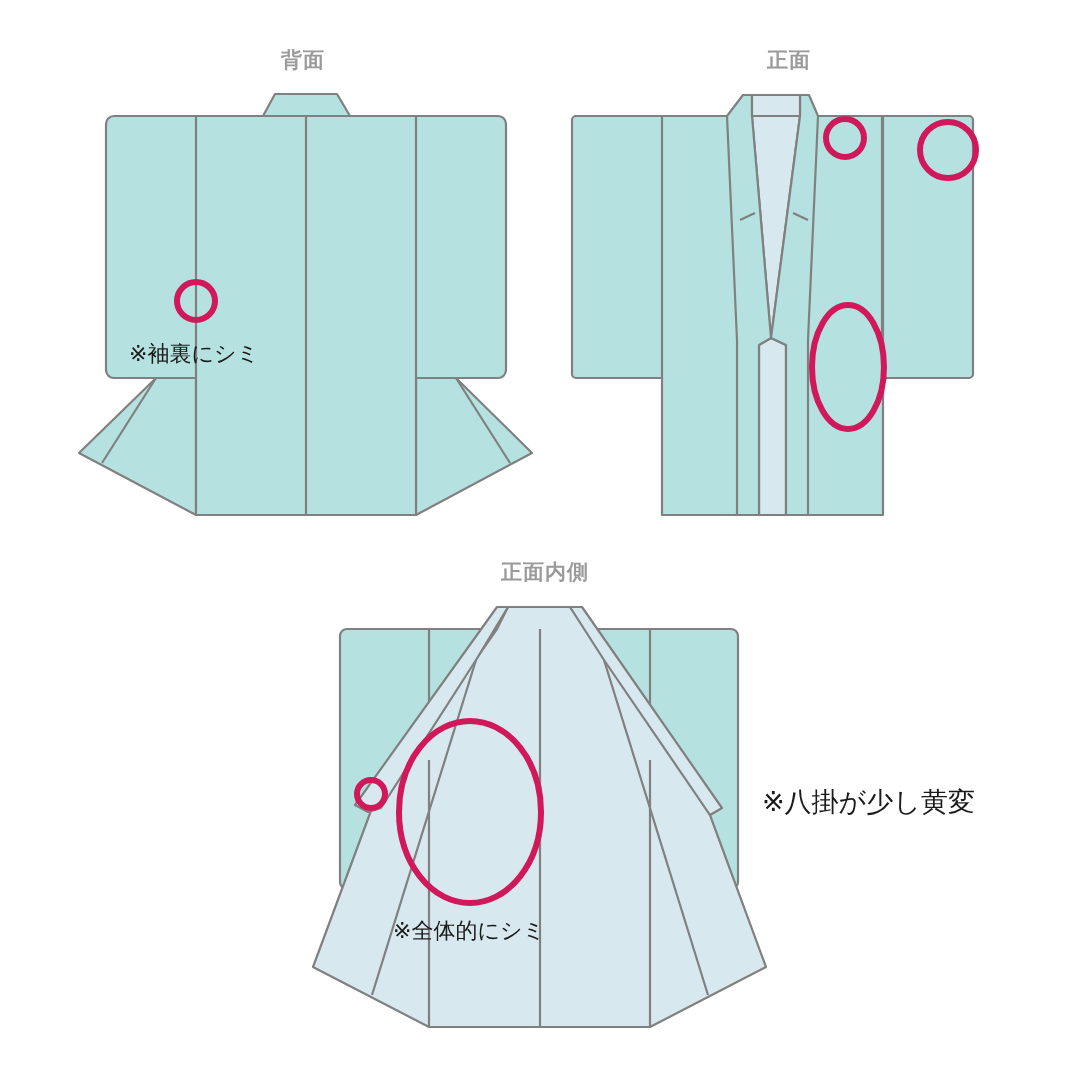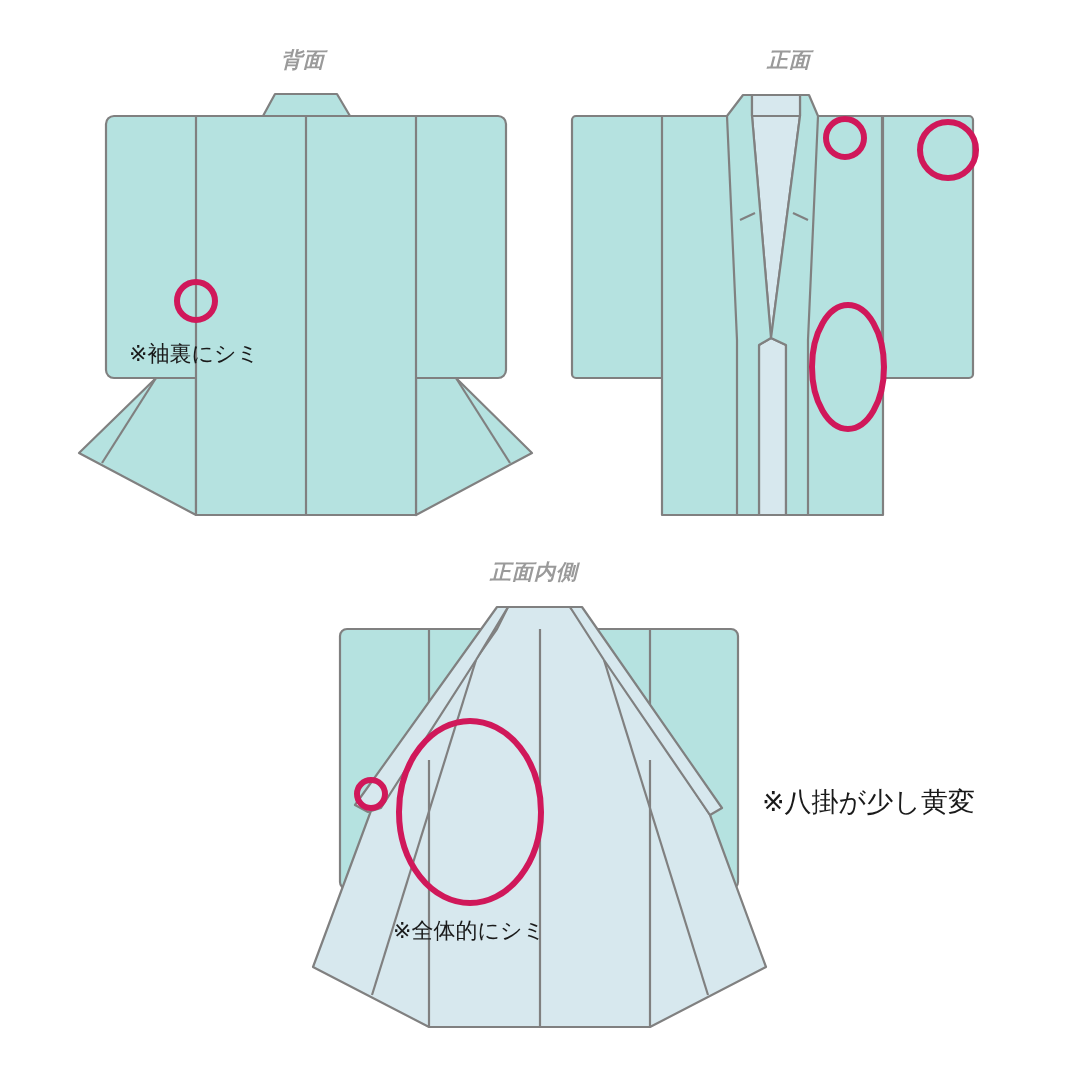--- a/index.html
+++ b/index.html
@@ -1,18 +1,18 @@
 <!DOCTYPE html>
 <html><head>
 <meta charset="utf-8">
 <style>
   html, body { margin:0; padding:0; background:#ffffff; }
   body { width:1080px; height:1080px; position:relative; overflow:hidden; font-family:"DejaVu Sans", sans-serif; }
   svg.main { position:absolute; left:0; top:0; }
-  .title { position:absolute; font-size:21px; font-weight:bold; color:#9a9a9a; transform:translateX(-50%); white-space:nowrap; letter-spacing:1px;font-style:italic; }
+  .title { position:absolute; font-size:21px; font-weight:bold; color:#9a9a9a; transform:translateX(-50%); white-space:nowrap; letter-spacing:1px; }
   .note { position:absolute; color:#1a1a1a; white-space:nowrap; }
   .note-sm { font-size:22px; }
   .note-lg { font-size:27px;margin-left:12px; }
 </style>
 </head>
 <body>
 
 <svg class="main" width="1080" height="1080" viewBox="0 0 1080 1080">
   <g stroke="#808080" stroke-width="2.2" stroke-linejoin="round" fill="#b5e2e0">
 
@@ -63,17 +63,17 @@
     <circle cx="845" cy="138" r="19"></circle>
     <circle cx="948" cy="150" r="28"></circle>
     <ellipse cx="848" cy="367" rx="36" ry="62"></ellipse>
     <circle cx="371" cy="794" r="14"></circle>
     <ellipse cx="470" cy="812" rx="71" ry="91"></ellipse>
   </g>
 </svg>
 
 <div class="title" style="left:303px; top:46px;">背面</div>
 <div class="title" style="left:773px; top:46px;margin-left:16px;">正面</div>
-<div class="title" style="left:534px; top:558px;">正面内側</div>
+<div class="title" style="left:545px; top:558px;">正面内側</div>
 
 <div class="note note-sm" style="left:129px; top:339px;">※袖裏にシミ</div>
 <div class="note note-sm" style="left:393px; top:916px;">※全体的にシミ</div>
 <div class="note note-lg" style="left:750px; top:784px;">※八掛が少し黄変</div>
 
 </body></html>

